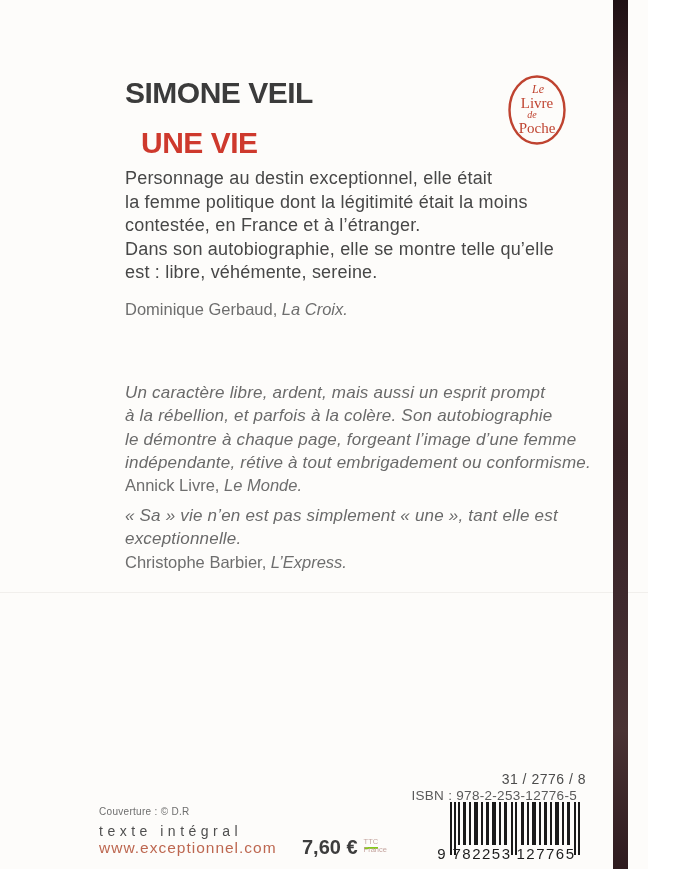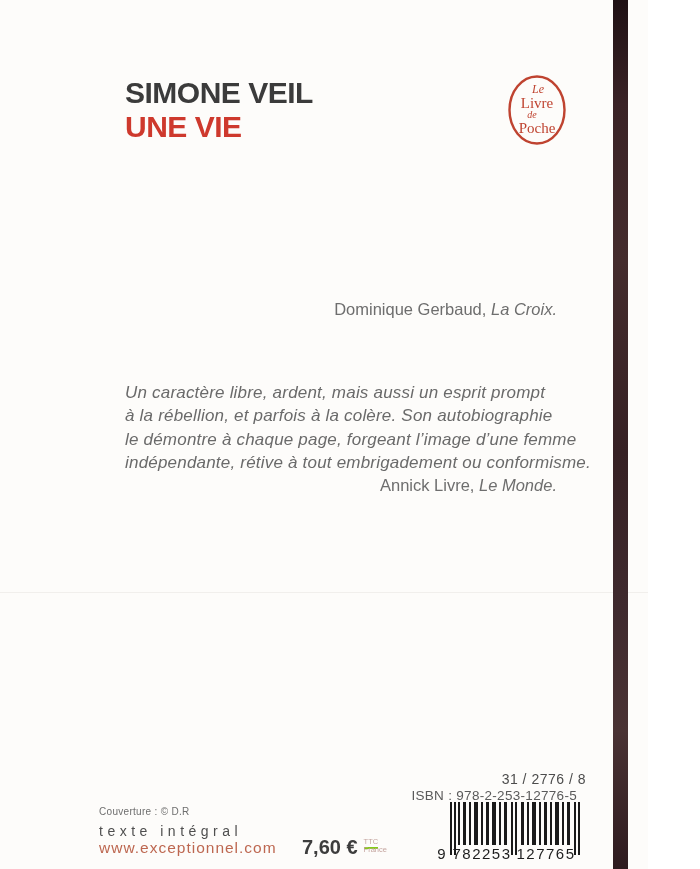--- a/index.html
+++ b/index.html
@@ -11,21 +11,21 @@
   .cover {
     position:relative; width:648px; height:869px;
     background:#fdfcfa; overflow:hidden;
   }
   .author {
     position:absolute; left:125px; top:76px; margin:0;
     font-size:30px; font-weight:bold; letter-spacing:-0.5px;
     color:#3b3b3b; line-height:33px;
   }
   .booktitle {
-    position:absolute; left:125px; top:110px; margin:0;
+    position:absolute; left:125px; top:110px; margin:16px;
     font-size:30px; font-weight:bold; letter-spacing:-0.5px;
     color:#ce392d; line-height:33px;
   }
   .logo { position:absolute; left:506px; top:73px; }
   .logo text {
     fill:#bf4330; font-family:"Liberation Serif", serif;
     text-anchor:middle;
   }
   .description {
     position:absolute; left:125px; top:167px; margin:0;
@@ -33,21 +33,21 @@
     color:#474747; white-space:pre; letter-spacing:0.2px;
   }
   .quote-block { position:absolute; left:125px; width:472px; }
   .q1 { top:298px; } .q2 { top:381px; } .q3 { top:504px; }
   .quote-block blockquote {
     margin:0; font-style:italic; font-size:17px; line-height:23.3px;
     color:#6a6a6a; white-space:pre; letter-spacing:0.2px;
   }
   .quote-block figure { margin:0; }
   .quote-block figcaption {
-    text-align:right; padding-right:40px; font-size:16.5px;
+    padding-right:40px; font-size:16.5px;
     line-height:23.3px; color:#6e6e6e;
   }
   .quote-source { font-style:italic; }
   .divider {
     position:absolute; left:0; top:592px; width:700px; height:1px;
     background:#f1efec;
   }
   .edition-code {
     position:absolute; left:409px; top:771px; width:177px; margin:0;
     text-align:right; font-size:14px; color:#4c4c4c; letter-spacing:0.5px;
@@ -100,37 +100,49 @@
   <h2 class="booktitle">UNE VIE</h2>
 
   <svg class="logo" width="62" height="74" viewBox="0 0 62 74">
     <ellipse cx="31" cy="37" rx="27.5" ry="33.5" fill="none" stroke="#bf4330" stroke-width="2.4"></ellipse>
     <text x="32" y="20" font-size="12" font-style="italic">Le</text>
     <text x="31" y="35" font-size="15">Livre</text>
     <text x="26" y="45" font-size="10" font-style="italic">de</text>
     <text x="31" y="60" font-size="15">Poche</text>
   </svg>
 
+  <p class="description">Personnage au destin exceptionnel, elle était
+la femme politique dont la légitimité était la moins
+contestée, en France et à l’étranger.
+Dans son autobiographie, elle se montre telle qu’elle
+est : libre, véhémente, sereine.</p>
 
   <div class="quote-block q1">
     <figure>
       <figcaption><span>Dominique Gerbaud, </span><span class="quote-source">La Croix.</span></figcaption>
     </figure>
   </div>
 
   <div class="quote-block q2">
     <figure>
       <blockquote>Un caractère libre, ardent, mais aussi un esprit prompt
 à la rébellion, et parfois à la colère. Son autobiographie
 le démontre à chaque page, forgeant l’image d’une femme
 indépendante, rétive à tout embrigadement ou conformisme.</blockquote>
       <figcaption><span>Annick Livre, </span><span class="quote-source">Le Monde.</span></figcaption>
     </figure>
   </div>
 
+  <div class="quote-block q3">
+    <figure>
+      <blockquote>« Sa » vie n’en est pas simplement « une », tant elle est
+exceptionnelle.</blockquote>
+      <figcaption><span>Christophe Barbier, </span><span class="quote-source">L’Express.</span></figcaption>
+    </figure>
+  </div>
 
   <div class="divider"></div>
 
   <p class="edition-code">31 / 2776 / 8</p>
   <p class="isbn">ISBN : 978-2-253-12776-5</p>
 
   <svg class="barcode" width="146" height="58" viewBox="0 0 146 58">
     <g transform="translate(14,0)">
       <rect x="0" y="0" width="2" height="53"></rect>
       <rect x="4" y="0" width="2" height="53"></rect>

